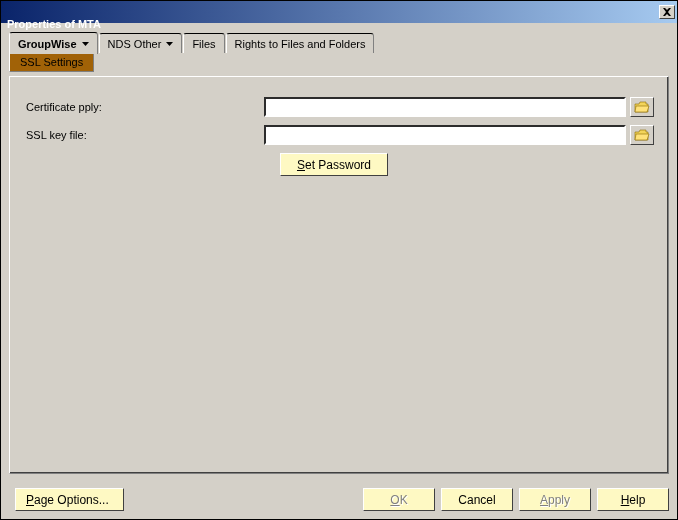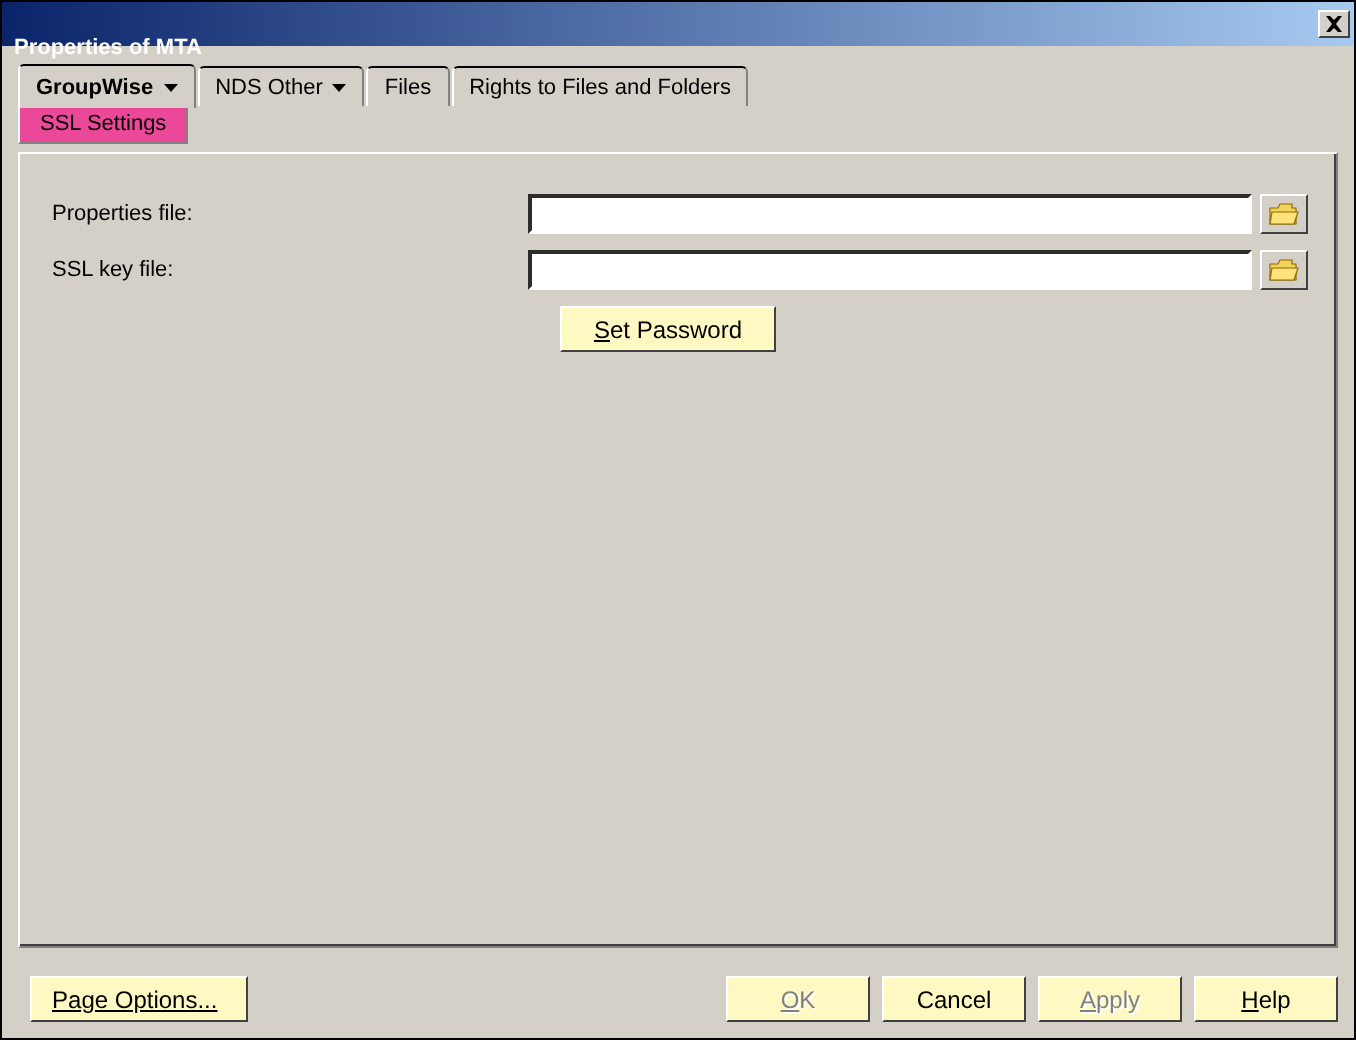--- a/index.html
+++ b/index.html
@@ -91,21 +91,21 @@
 
     .subtab-row {
       display: flex;
       margin-top: -1px;
       position: relative;
       z-index: 1;
     }
     .subtab {
       height: 20px;
       padding: 2px 10px;
-      background: #ec4899;
+      background: #a16207;
       border: 1px solid #fff;
       border-right-color: #808080;
       border-bottom-color: #808080;
       font-size: 11px;
       display: flex;
       align-items: center;
     }
 
     .panel {
       flex: 1;
@@ -184,21 +184,21 @@
     }
     .btn .ul { text-decoration: underline; }
 
     .button-bar {
       display: flex;
       padding: 6px 8px 8px 8px;
       align-items: center;
     }
     .button-bar .spacer { flex: 1; }
     .button-bar .btn { margin-left: 6px; min-width: 72px; }
-    .page-options-btn { min-width: 110px; justify-content: flex-start; padding-left: 10px; text-decoration: underline;}
+    .page-options-btn { min-width: 110px; justify-content: flex-start; padding-left: 10px;}
   </style>
 </head>
 <body>
 
 <div class="window">
 
   <div class="titlebar">
     <span class="titlebar-title">Properties of MTA</span>
     <div class="titlebar-close">
       <svg viewBox="0 0 8 8">
@@ -236,21 +236,21 @@
 
     <div class="subtab-row">
       <div class="subtab">
         <span>SSL Settings</span>
       </div>
     </div>
 
     <div class="panel">
 
       <div class="form-row">
-        <div class="form-label">Properties file:</div>
+        <div class="form-label">Certificate pply:</div>
         <input type="text" class="text-input" value="" style="">
         <button class="browse-btn">
           <svg viewBox="0 0 16 13">
             <path d="M1 3 L5 3 L6 1 L12 1 L12 3 L14 3 L14 11 L1 11 Z" fill="#f3d45a" stroke="#8a6a00" stroke-width="0.6"></path>
             <path d="M2 5 L15 5 L13 11 L1 11 Z" fill="#ffe27a" stroke="#8a6a00" stroke-width="0.6"></path>
           </svg>
         </button>
       </div>
 
       <div class="form-row">

